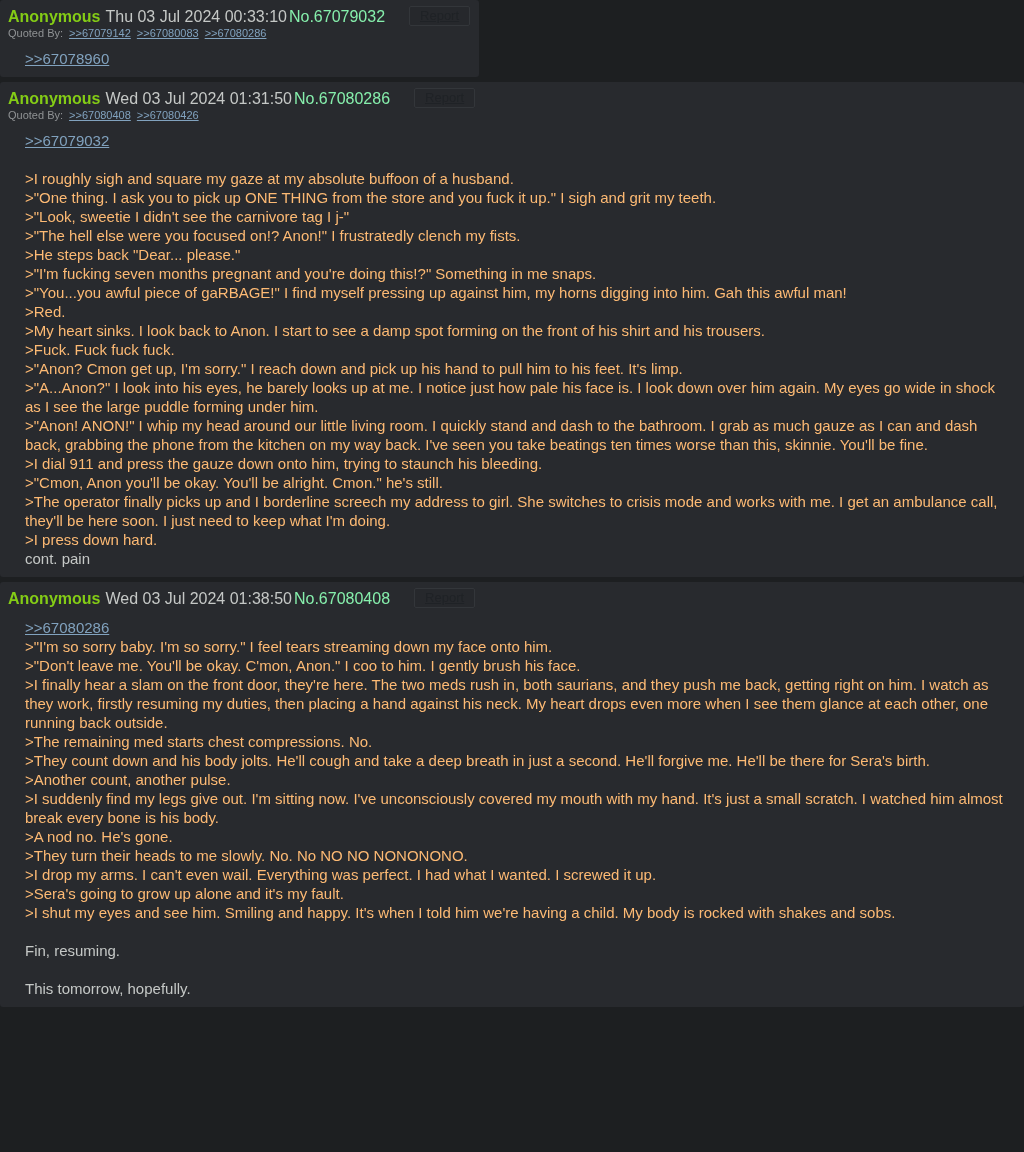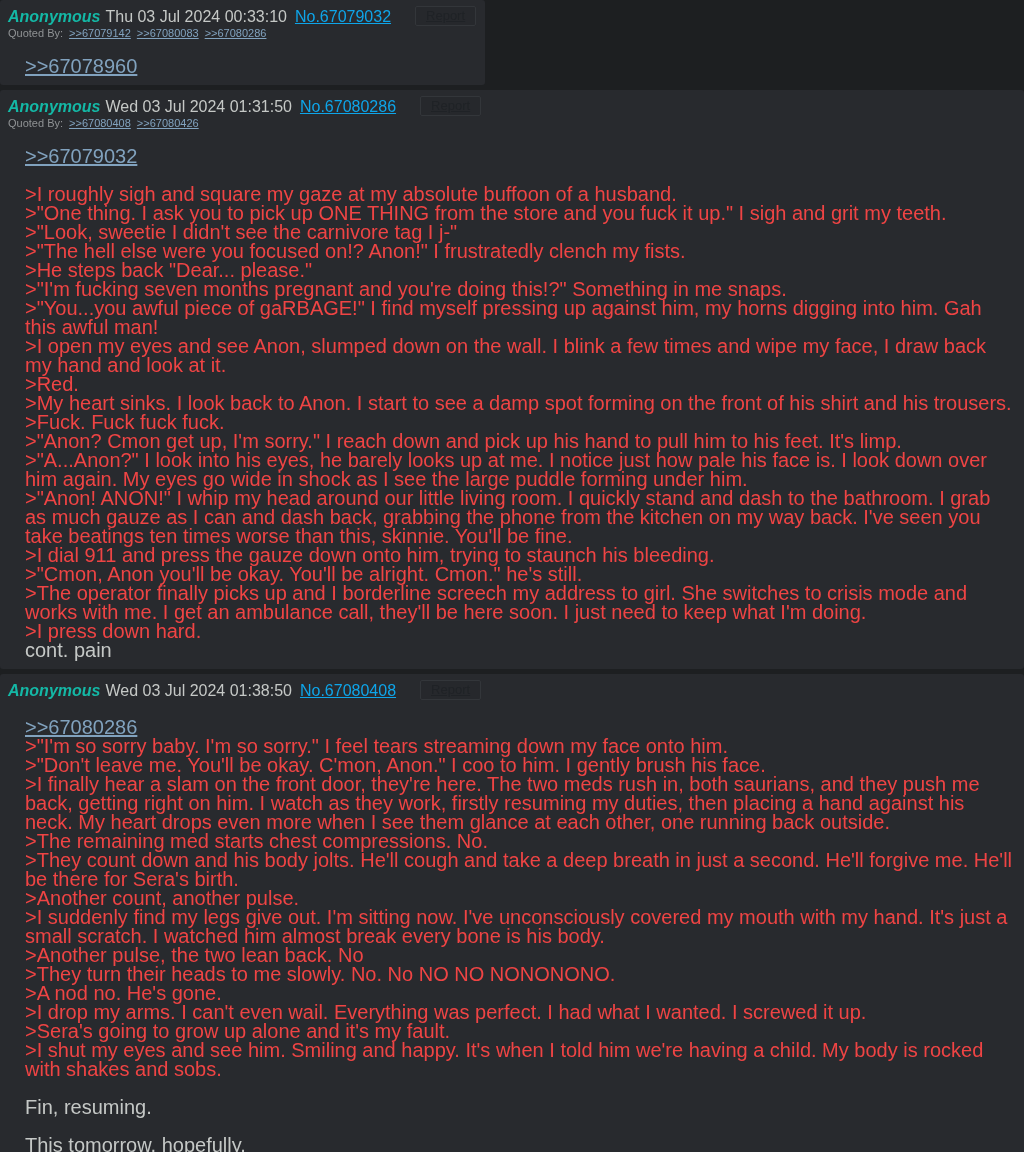--- a/index.html
+++ b/index.html
@@ -21,32 +21,30 @@
     margin: 0 0 5px 0;
     padding: 6px 9px 9px 8px;
     color: #c5c8c6;
   }
   .post-header {
     font-size: 16px;
     line-height: 20px;
     white-space: nowrap;
   }
   .poster-name {
-    color: #14b8a6;
+    color: #84cc16;
     font-weight: bold;
-    font-style: italic;
   }
   .post-datetime {
     color: #c5c8c6;
     margin-left: 5px;
   }
   .post-number {
-    color: #0ea5e9;
-    text-decoration: underline;
-    margin-left: 8px;
+    color: #86efac;
+    margin-left: 2px;
     cursor: pointer;
   }
   .report-btn {
     margin-left: 24px;
     font-size: 13px;
     line-height: 13px;
     color: #1f2226;
     background: #26282c;
     border: 1px solid #33363a;
     border-radius: 2px;
@@ -62,31 +60,31 @@
     margin-top: 0px;
     color: #8f9294;
   }
   .backlink {
     color: #81a2be;
     text-decoration: underline;
     margin-left: 6px;
     cursor: pointer;
   }
   .post-body {
-    margin: 17px 1px 0 17px;
-    font-size: 20px;
+    margin: 9px 1px 0 17px;
+    font-size: 15px;
     line-height: 19px;
   }
   .line {
     min-height: 19px;
     white-space: pre-wrap;
     overflow-wrap: break-word;
   }
   .line.green {
-    color: #ef4444;
+    color: #fdba74;
   }
   .line.text {
     color: #c5c8c6;
   }
   .quotelink {
     color: #81a2be;
     text-decoration: underline;
     cursor: pointer;
   }
 </style>
@@ -117,21 +115,20 @@
     <div class="post-body">
         <div class="line link"><a class="quotelink">&gt;&gt;67079032</a></div>
         <div class="line blank"></div>
         <div class="line green">&gt;I roughly sigh and square my gaze at my absolute buffoon of a husband.</div>
         <div class="line green">&gt;"One thing. I ask you to pick up ONE THING from the store and you fuck it up." I sigh and grit my teeth.</div>
         <div class="line green">&gt;"Look, sweetie I didn't see the carnivore tag I j-"</div>
         <div class="line green">&gt;"The hell else were you focused on!? Anon!" I frustratedly clench my fists.</div>
         <div class="line green">&gt;He steps back "Dear... please."</div>
         <div class="line green">&gt;"I'm fucking seven months pregnant and you're doing this!?" Something in me snaps.</div>
         <div class="line green">&gt;"You...you awful piece of gaRBAGE!" I find myself pressing up against him, my horns digging into him. Gah this awful man!</div>
-        <div class="line green">&gt;I open my eyes and see Anon, slumped down on the wall. I blink a few times and wipe my face, I draw back my hand and look at it.</div>
         <div class="line green">&gt;Red.</div>
         <div class="line green">&gt;My heart sinks. I look back to Anon. I start to see a damp spot forming on the front of his shirt and his trousers.</div>
         <div class="line green">&gt;Fuck. Fuck fuck fuck.</div>
         <div class="line green">&gt;"Anon? Cmon get up, I'm sorry." I reach down and pick up his hand to pull him to his feet. It's limp.</div>
         <div class="line green">&gt;"A...Anon?" I look into his eyes, he barely looks up at me. I notice just how pale his face is. I look down over him again. My eyes go wide in shock as I see the large puddle forming under him.</div>
         <div class="line green">&gt;"Anon! ANON!" I whip my head around our little living room. I quickly stand and dash to the bathroom. I grab as much gauze as I can and dash back, grabbing the phone from the kitchen on my way back. I've seen you take beatings ten times worse than this, skinnie. You'll be fine.</div>
         <div class="line green">&gt;I dial 911 and press the gauze down onto him, trying to staunch his bleeding.</div>
         <div class="line green">&gt;"Cmon, Anon you'll be okay. You'll be alright. Cmon." he's still.</div>
         <div class="line green">&gt;The operator finally picks up and I borderline screech my address to girl. She switches to crisis mode and works with me. I get an ambulance call, they'll be here soon. I just need to keep what I'm doing.</div>
         <div class="line green">&gt;I press down hard.</div>
@@ -146,23 +143,22 @@
     
     <div class="post-body">
         <div class="line link"><a class="quotelink">&gt;&gt;67080286</a></div>
         <div class="line green">&gt;"I'm so sorry baby. I'm so sorry." I feel tears streaming down my face onto him.</div>
         <div class="line green">&gt;"Don't leave me. You'll be okay. C'mon, Anon." I coo to him. I gently brush his face.</div>
         <div class="line green">&gt;I finally hear a slam on the front door, they're here. The two meds rush in, both saurians, and they push me back, getting right on him. I watch as they work, firstly resuming my duties, then placing a hand against his neck. My heart drops even more when I see them glance at each other, one running back outside.</div>
         <div class="line green">&gt;The remaining med starts chest compressions. No.</div>
         <div class="line green">&gt;They count down and his body jolts. He'll cough and take a deep breath in just a second. He'll forgive me. He'll be there for Sera's birth.</div>
         <div class="line green">&gt;Another count, another pulse.</div>
         <div class="line green">&gt;I suddenly find my legs give out. I'm sitting now. I've unconsciously covered my mouth with my hand. It's just a small scratch. I watched him almost break every bone is his body.</div>
-        <div class="line green">&gt;Another pulse, the two lean back. No</div>
+        <div class="line green">&gt;A nod no. He's gone.</div>
         <div class="line green">&gt;They turn their heads to me slowly. No. No NO NO NONONONO.</div>
-        <div class="line green">&gt;A nod no. He's gone.</div>
         <div class="line green">&gt;I drop my arms. I can't even wail. Everything was perfect. I had what I wanted. I screwed it up.</div>
         <div class="line green">&gt;Sera's going to grow up alone and it's my fault.</div>
         <div class="line green">&gt;I shut my eyes and see him. Smiling and happy. It's when I told him we're having a child. My body is rocked with shakes and sobs.</div>
         <div class="line blank"></div>
         <div class="line text">Fin, resuming.</div>
         <div class="line blank"></div>
         <div class="line text">This tomorrow, hopefully.</div>
       </div>
   </article>
 

